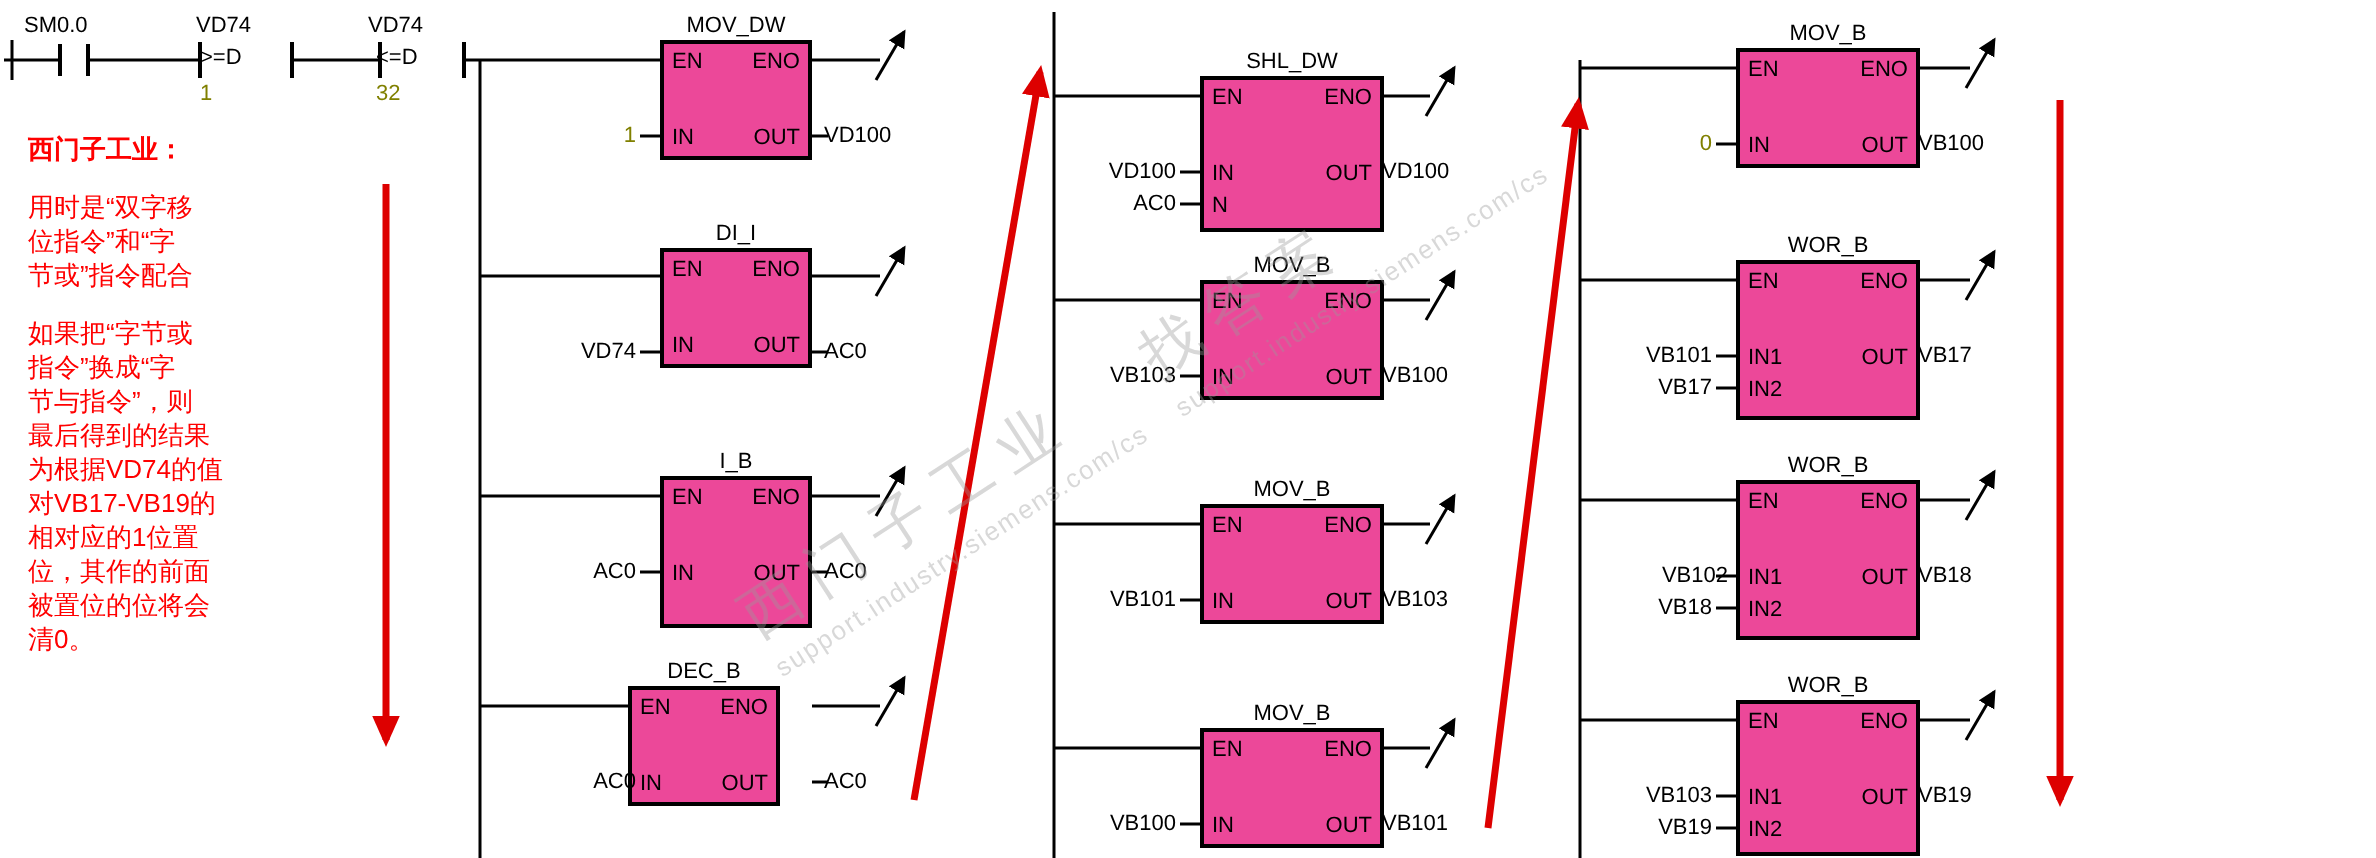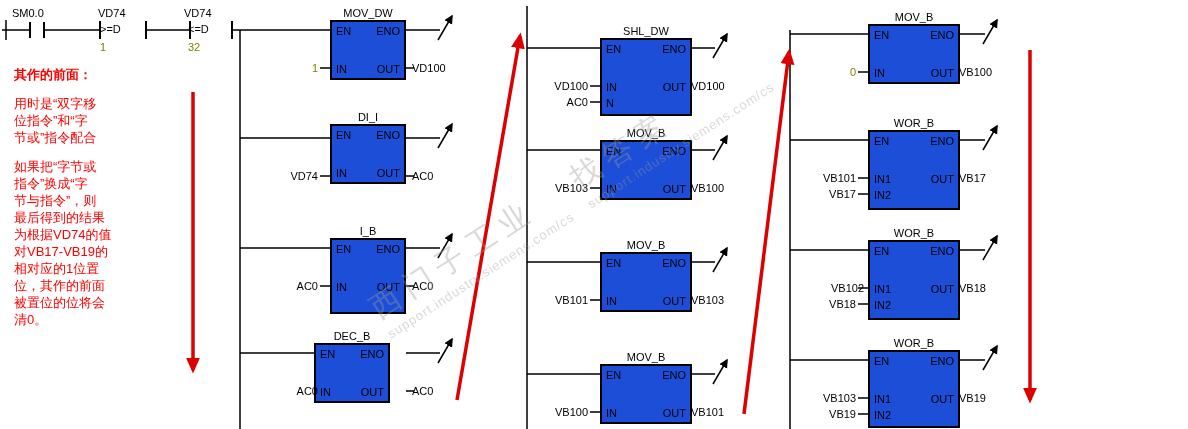--- a/index.html
+++ b/index.html
@@ -1,20 +1,20 @@
 <!DOCTYPE html>
 <html><head>
 <meta charset="utf-8">
 <style>
   html,body{margin:0;padding:0}
   body{width:1188px;height:429px;position:relative;overflow:hidden;background:#fff;
        font-family:"Liberation Sans",sans-serif}
   svg.wires{position:absolute;left:0;top:0;z-index:1}
   .block{position:absolute;width:76px;box-sizing:border-box;border:2px solid #000;
-         background:#1d4ed8;z-index:10}
+         background:#ec4899;z-index:10}
   .block.w80{width:92px}
   .btitle{position:absolute;top:-15px;left:0;width:100%;text-align:center;
           font-size:11px;color:#000;white-space:nowrap}
   .pin{position:absolute;font-size:11px;color:#000}
   .pl{left:4px}.pr{right:4px}
   .r1{top:3px}.r2{top:41px}.r3{top:57px}
   .opd{position:absolute;font-size:11px;color:#000;z-index:11;white-space:nowrap}
   .opd.ra{width:66px;text-align:right}
   .lbl{position:absolute;font-size:11px;color:#000;text-align:left;z-index:11;white-space:nowrap}
   .const{color:#808000}
@@ -223,21 +223,21 @@
   <span class="pin pr r1">ENO</span>
   <span class="pin pl r2">IN1</span>
   <span class="pin pr r2">OUT</span>
   <span class="pin pl r3">IN2</span>
 </div>
 <span class="opd ra" style="left:790px;top:392px">VB103</span>
 <span class="opd ra" style="left:790px;top:408px">VB19</span>
 <span class="opd" style="left:959px;top:392px">VB19</span>
 
 <div class="anno">
-  <div class="t">其作的前面：</div>
+  <div class="t">西门子工业：</div>
   <div>用时是“双字移</div>
   <div>位指令”和“字</div>
   <div>节或”指令配合</div>
   <div class="gap"></div>
   <div>如果把“字节或</div>
   <div>指令”换成“字</div>
   <div>节与指令”，则</div>
   <div>最后得到的结果</div>
   <div>为根据VD74的值</div>
   <div>对VB17-VB19的</div>

